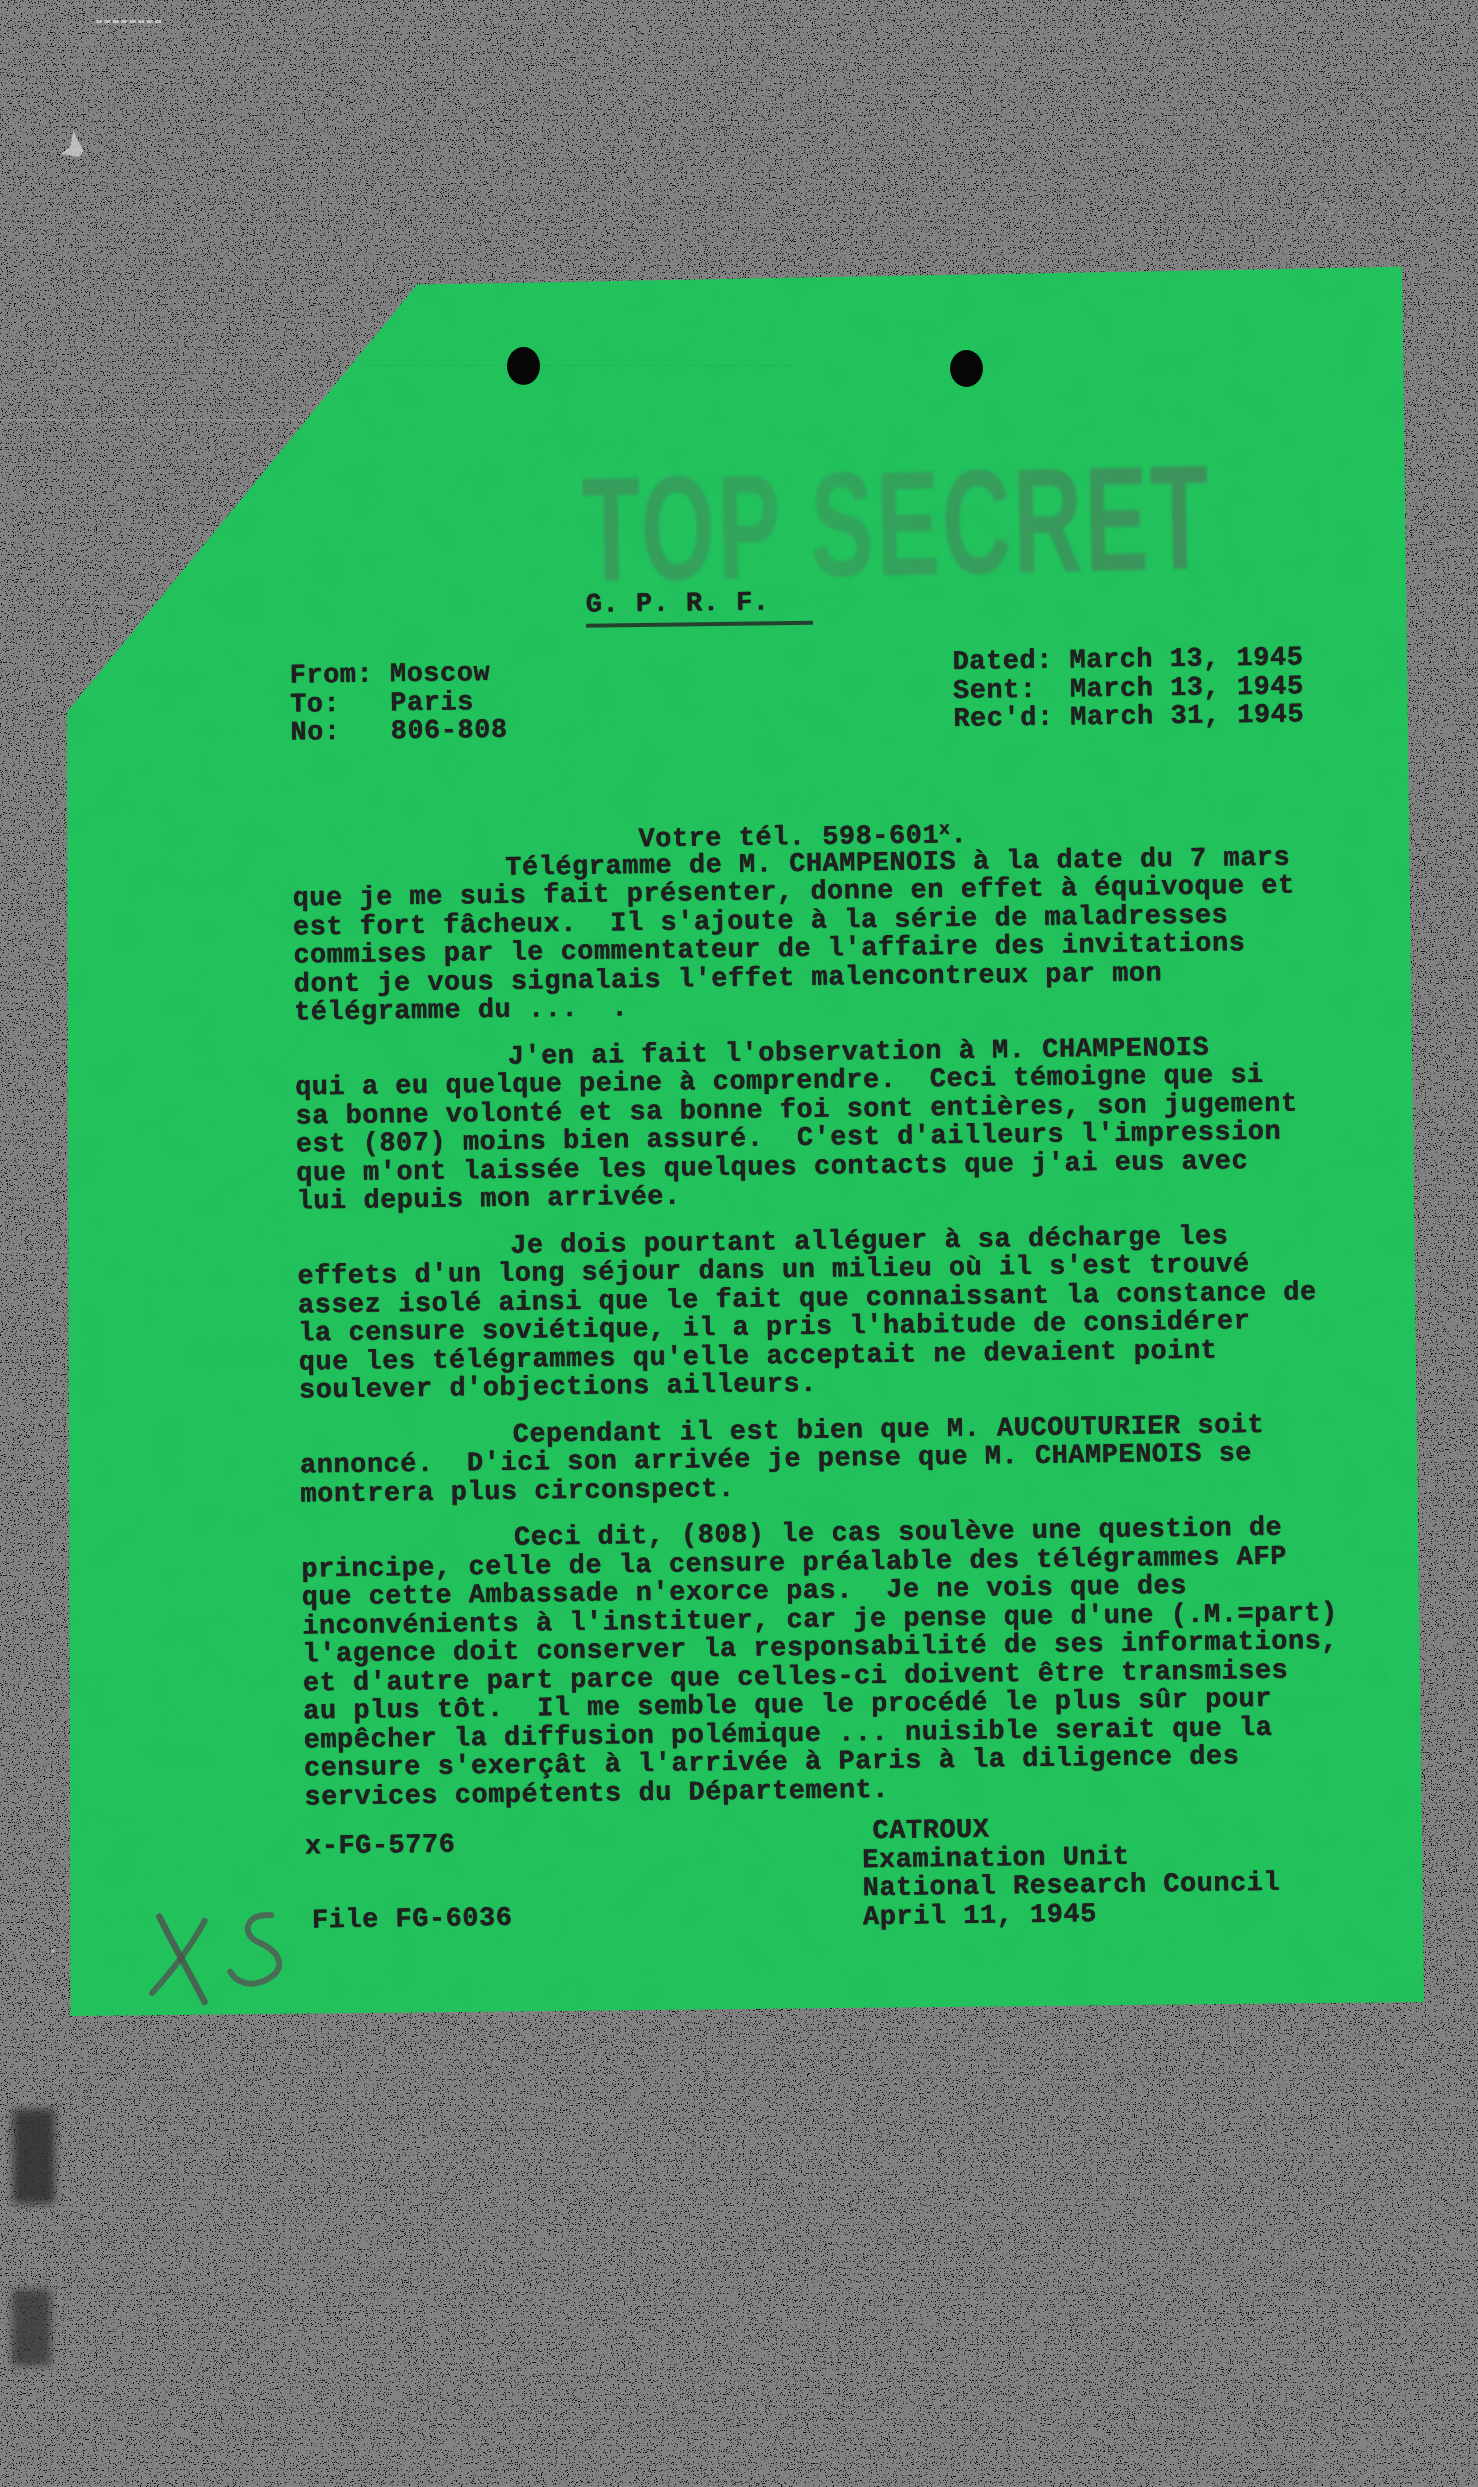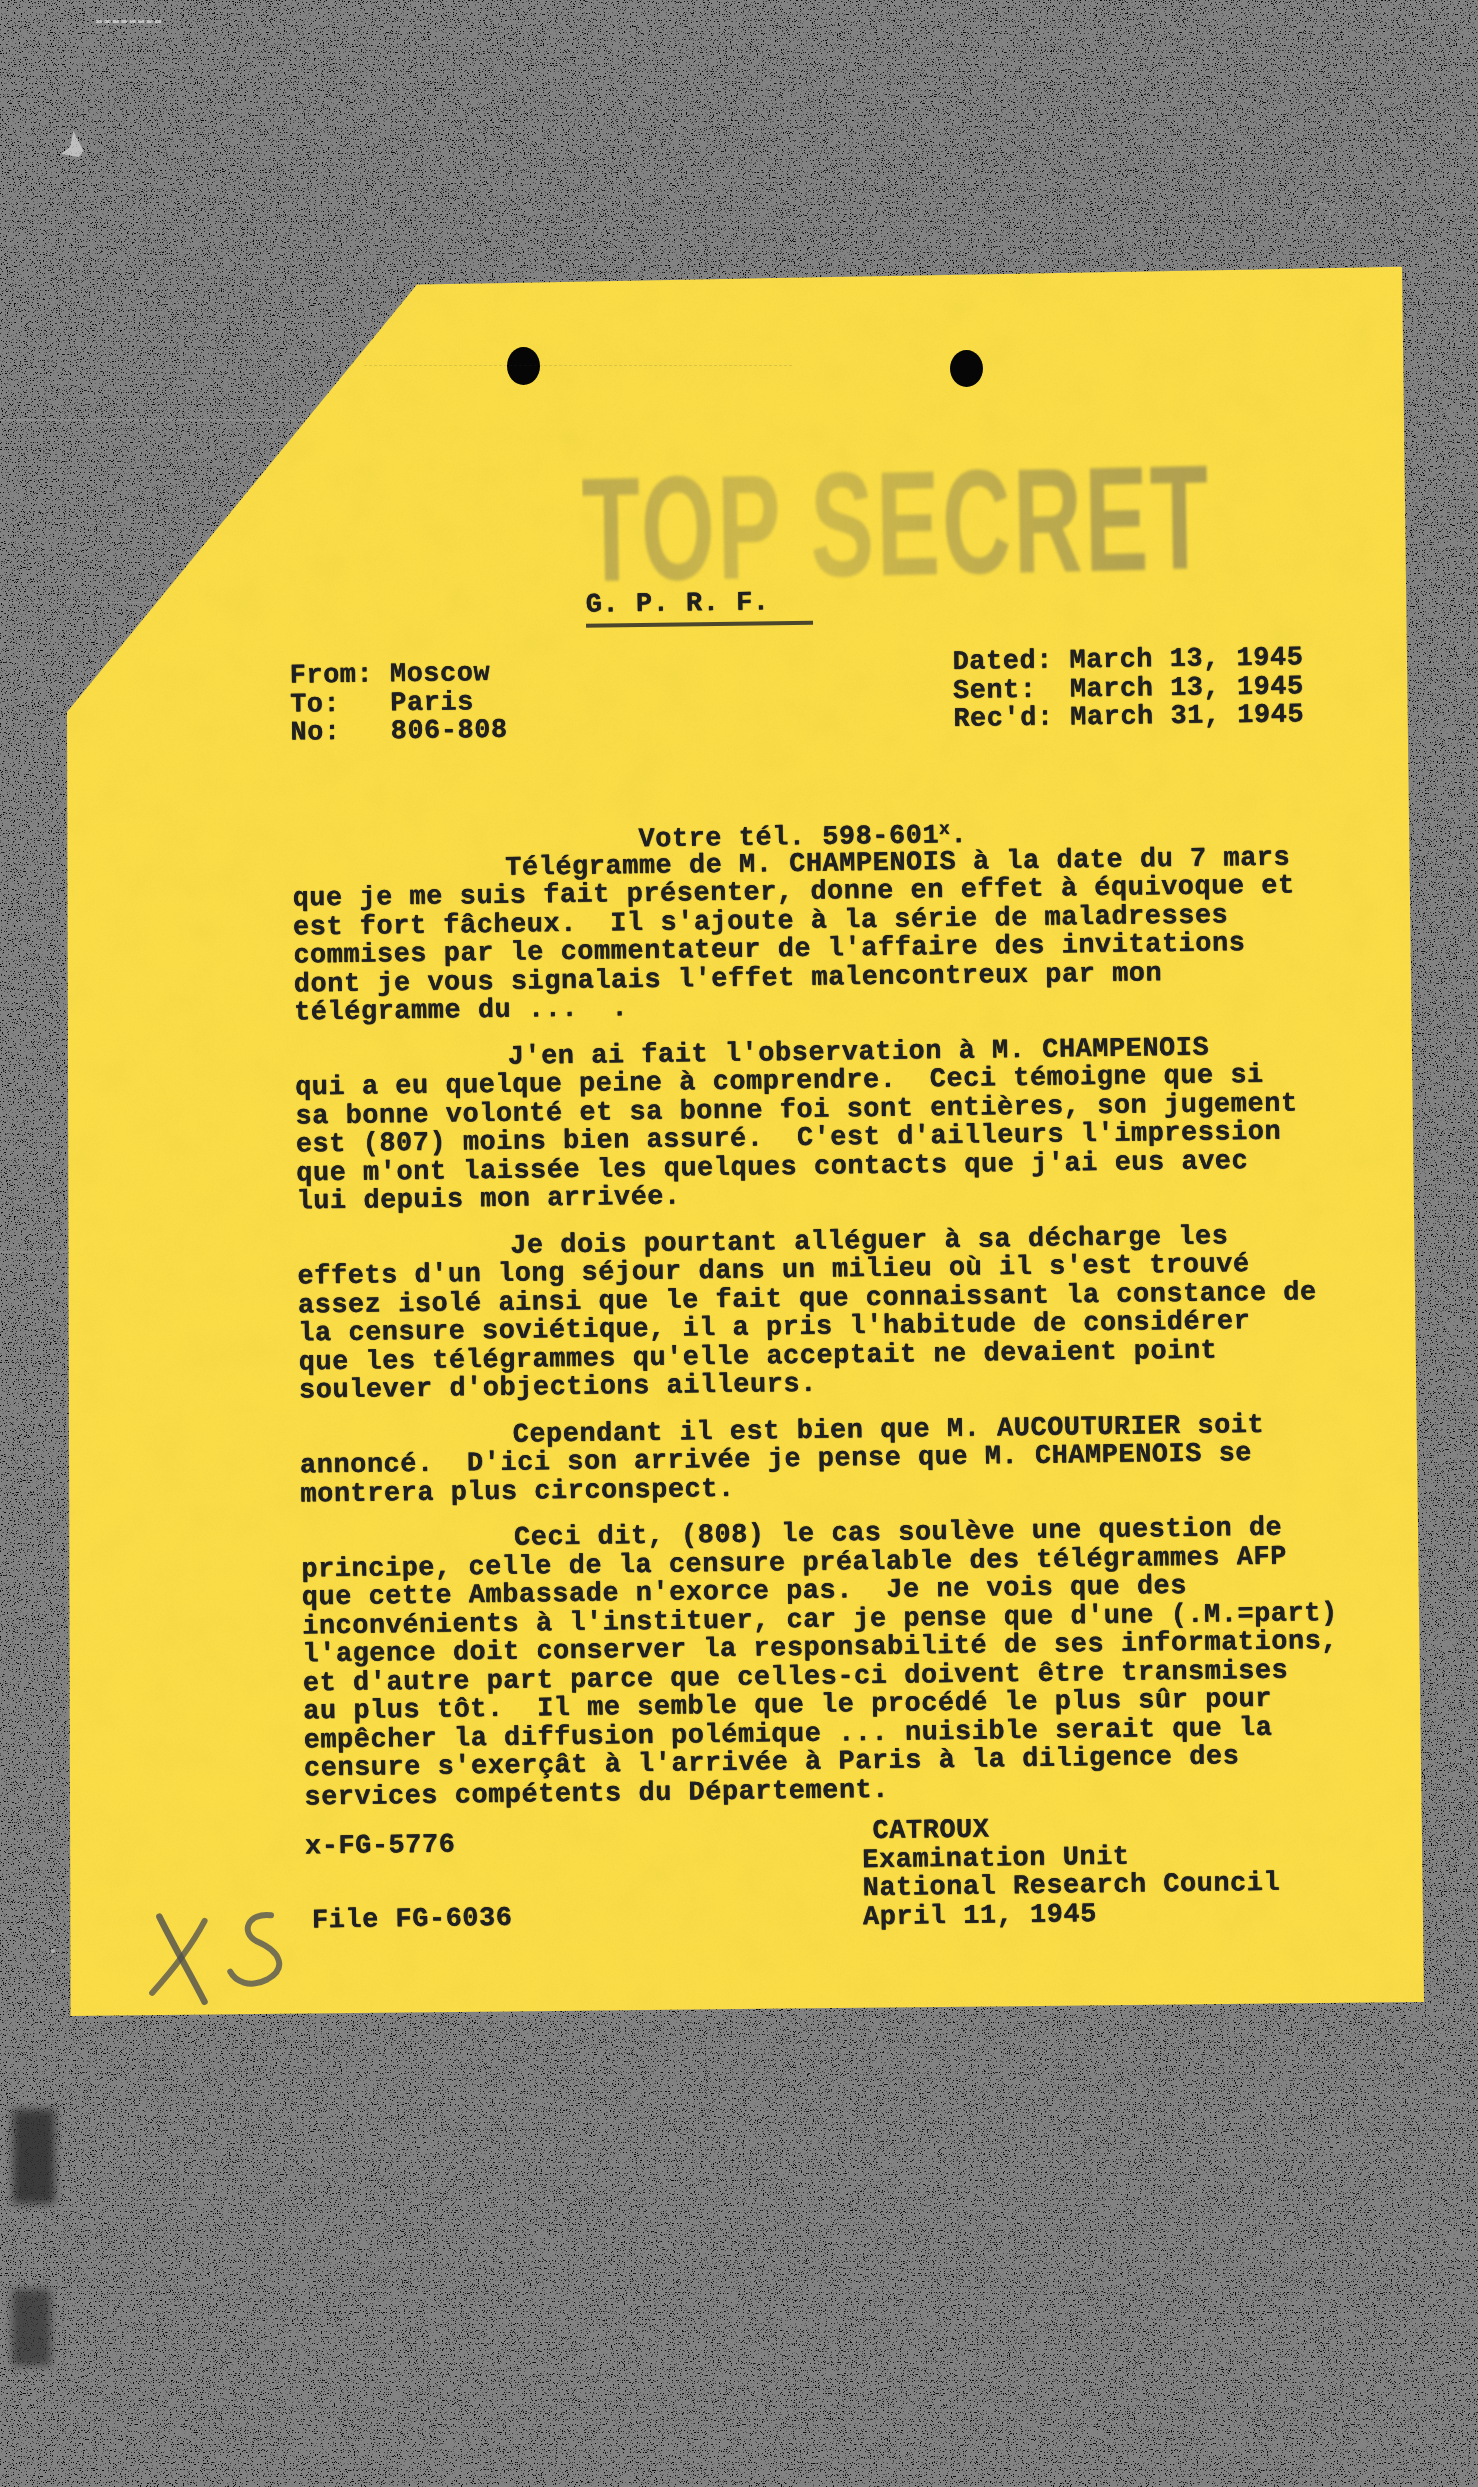--- a/index.html
+++ b/index.html
@@ -16,21 +16,21 @@
   .hline2{left:0;top:602px;width:333px;height:1.2px;background:rgba(255,255,255,.08);}
   .hline3{left:0;top:1251px;width:67px;height:1.8px;background:rgba(255,255,255,.08);}
   .hline4{left:1408px;top:764px;width:71px;height:1.2px;background:rgba(255,255,255,.07);}
   .blob1{left:13px;top:2109px;width:42px;height:95px;background:#2f2f2f;filter:blur(4.2px);opacity:.85;}
   .blob2{left:12px;top:2289px;width:39px;height:77px;background:#343434;filter:blur(4.2px);opacity:.75;}
   .speck-dot{left:51px;top:1949px;width:4.2px;height:3.6px;background:#cfcfcf;border-radius:50%;opacity:.6;}
   .squiggle{left:1299px;top:193px;}
 
   
   .page{position:absolute;left:67px;top:265px;width:1358px;height:1752px;z-index:3;
-        background:#fde047;
+        background:#22c55e;
         clip-path:polygon(350px 19.6px,1335px 1.8px,1357px 1737px,3.6px 1751px,0px 447px);}
   .paper-noise{position:absolute;left:0;top:0;mix-blend-mode:multiply;}
   .content{position:absolute;left:0;top:0;width:100%;height:100%;
            transform:rotate(-0.75deg);transform-origin:654px 892px;color:#202020;}
 
   .hole{position:absolute;background:#060606;border-radius:50%;filter:blur(0.6px);}
   .hole-left{left:440px;top:82px;width:33px;height:38px;}
   .hole-right{left:883px;top:85px;width:33px;height:37px;}
 
   

